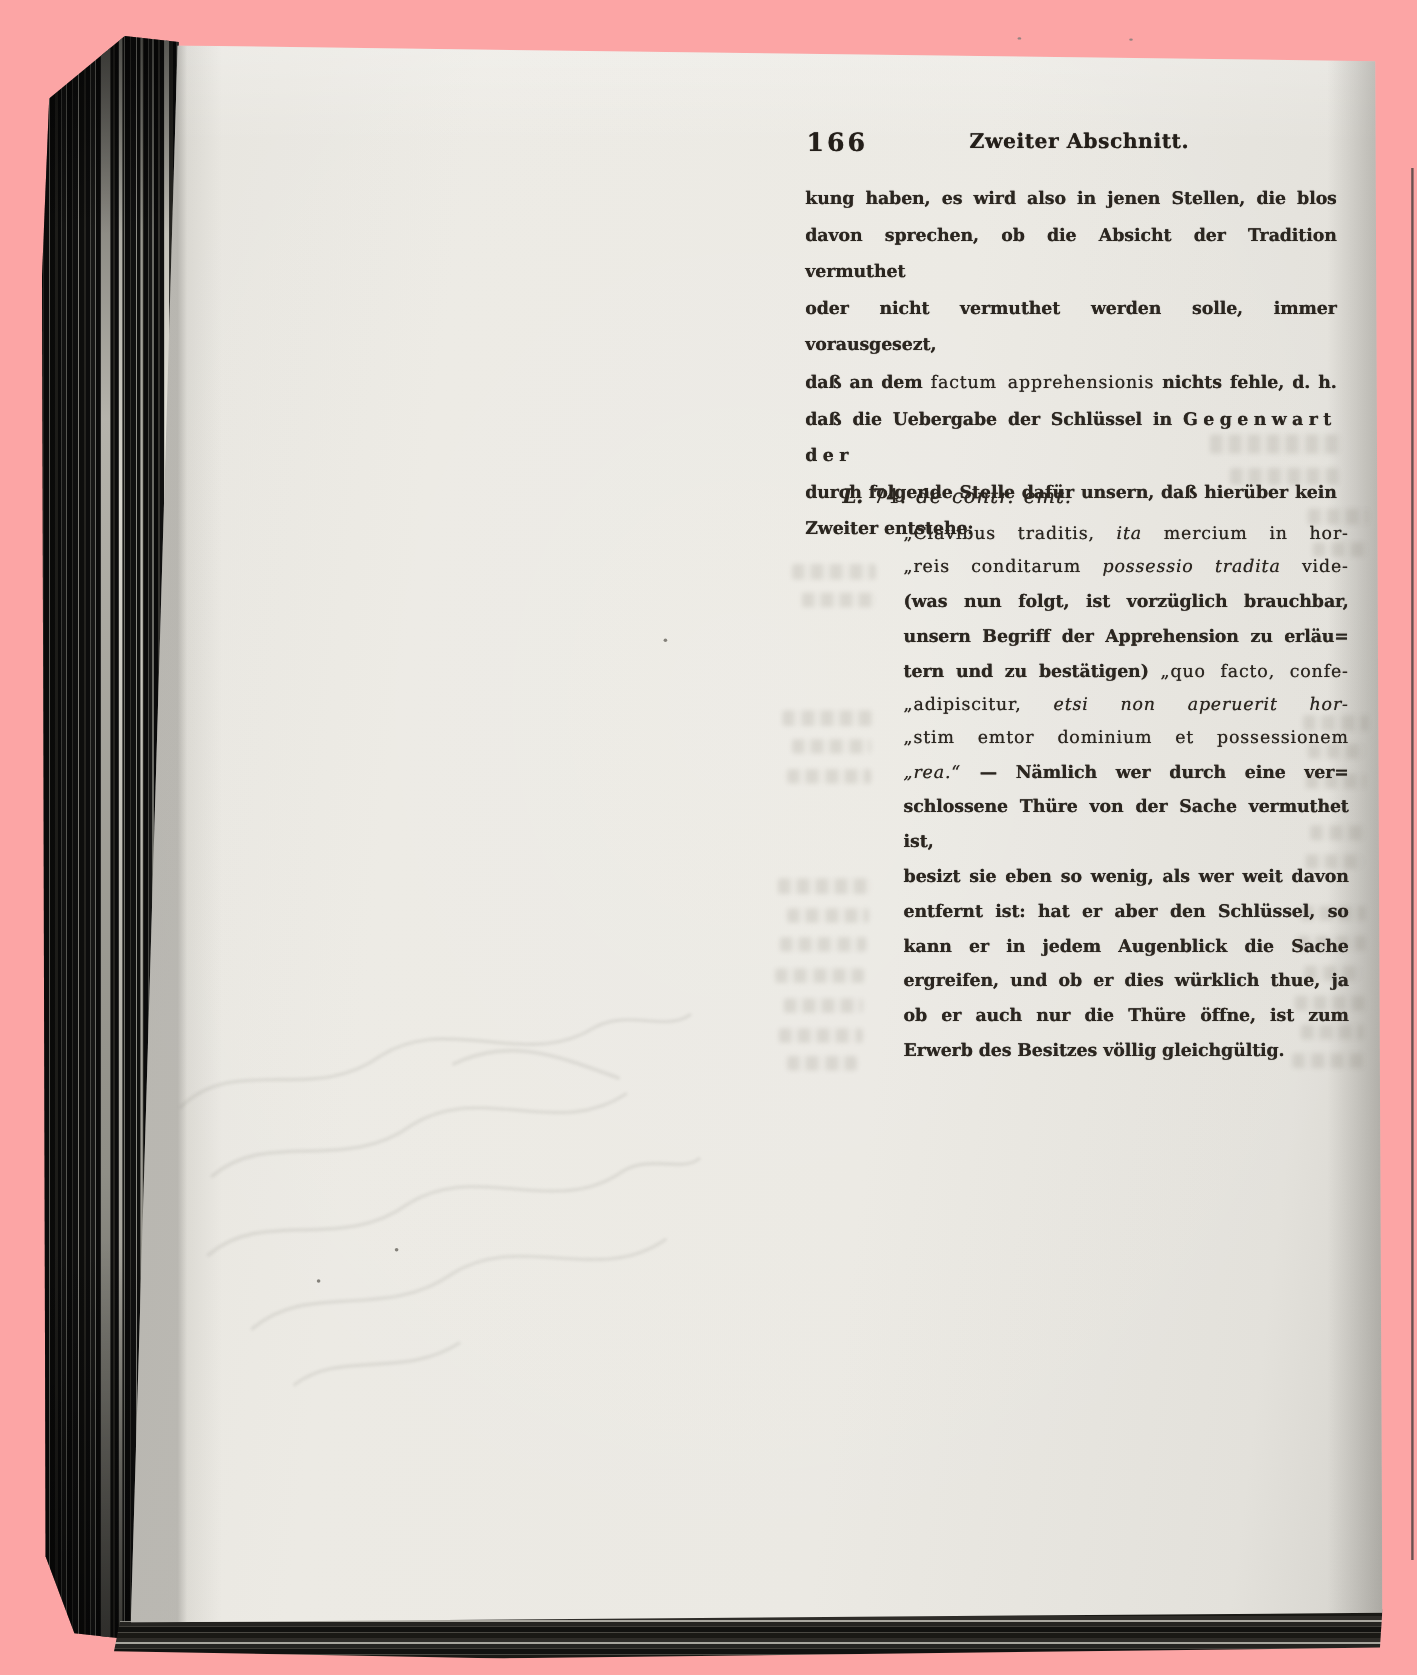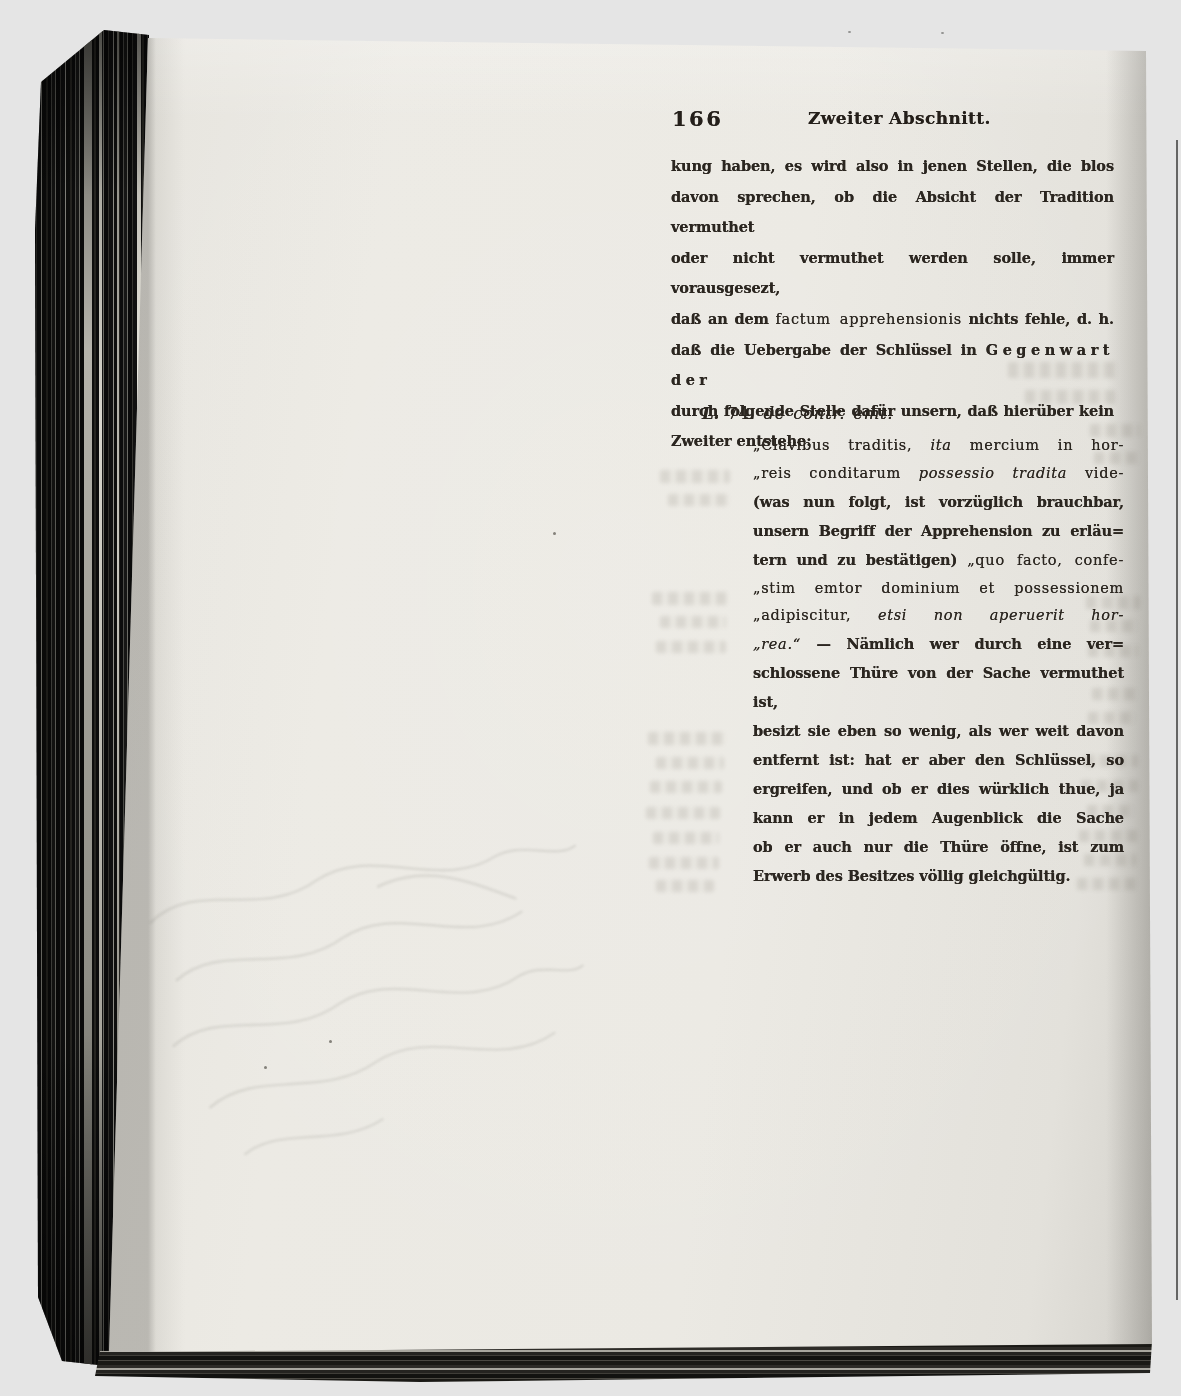--- a/index.html
+++ b/index.html
@@ -1,18 +1,18 @@
 <!DOCTYPE html>
 <html><head>
 <meta charset="utf-8">
 <style>
   html,body{margin:0;padding:0;background:#000;}
   .canvas{
     position:relative;width:1181px;height:1396px;overflow:hidden;
-    background:#e5e5e5;font-family:"DejaVu Serif",serif;
+    background:#fca5a5;font-family:"DejaVu Serif",serif;
   }
   
   .fore-edge{
     position:absolute;left:0;top:0;width:170px;height:1396px;
     clip-path:polygon(104px 30px,149px 35px,144px 700px,134px 1369px,62px 1361px,38px 1297px,35px 230px,41px 82px);
     background:
       repeating-linear-gradient(90deg,
         #0c0c0c 0 3px,#4a4a46 3px 4px,#161615 4px 7px,#6a6a64 7px 8px,
         #0a0a0a 8px 12px,#34332f 12px 13px,#101010 13px 17px,#8c8b84 17px 18px,
         #0e0e0d 18px 22px,#262521 22px 24px);
@@ -147,28 +147,28 @@
       </div>
     <div class="cite ink">
         <div class="line nj"><span class="seg-bi">L.</span><span class="seg-r"> 74. </span><span class="seg-i">de contr. emt.</span></div>
       </div>
     <div class="quote ink">
         <div class="line"><span class="seg-r">„Clavibus traditis, </span><span class="seg-i">ita</span><span class="seg-r"> mercium in hor-</span></div>
         <div class="line"><span class="seg-r">„reis conditarum </span><span class="seg-i">possessio tradita</span><span class="seg-r"> vide-</span></div>
         <div class="line"><span class="seg-f">(was nun folgt, ist vorzüglich brauchbar,</span></div>
         <div class="line"><span class="seg-f">unsern Begriff der Apprehension zu erläu=</span></div>
         <div class="line"><span class="seg-f">tern und zu bestätigen) </span><span class="seg-r">„quo facto, confe-</span></div>
+        <div class="line"><span class="seg-r">„adipiscitur, </span><span class="seg-i">etsi non aperuerit hor-</span></div>
         <div class="line"><span class="seg-r">„stim emtor dominium et possessionem</span></div>
-        <div class="line"><span class="seg-r">„adipiscitur, </span><span class="seg-i">etsi non aperuerit hor-</span></div>
         <div class="line"><span class="seg-i">„rea.“</span><span class="seg-f"> — Nämlich wer durch eine ver=</span></div>
         <div class="line"><span class="seg-f">schlossene Thüre von der Sache vermuthet ist,</span></div>
         <div class="line"><span class="seg-f">besizt sie eben so wenig, als wer weit davon</span></div>
         <div class="line"><span class="seg-f">entfernt ist: hat er aber den Schlüssel, so</span></div>
+        <div class="line"><span class="seg-f">kann er in jedem Augenblick die Sache</span></div>
         <div class="line"><span class="seg-f">ergreifen, und ob er dies würklich thue, ja</span></div>
-        <div class="line"><span class="seg-f">kann er in jedem Augenblick die Sache</span></div>
         <div class="line"><span class="seg-f">ob er auch nur die Thüre öffne, ist zum</span></div>
         <div class="line nj"><span class="seg-f">Erwerb des Besitzes völlig gleichgültig.</span></div>
       </div>
   </div>
 
   <div class="dust" style="left:848px;top:31px"></div>
   <div class="dust" style="left:941px;top:32px"></div>
   <div class="edge-line"></div>
 </div>
 

